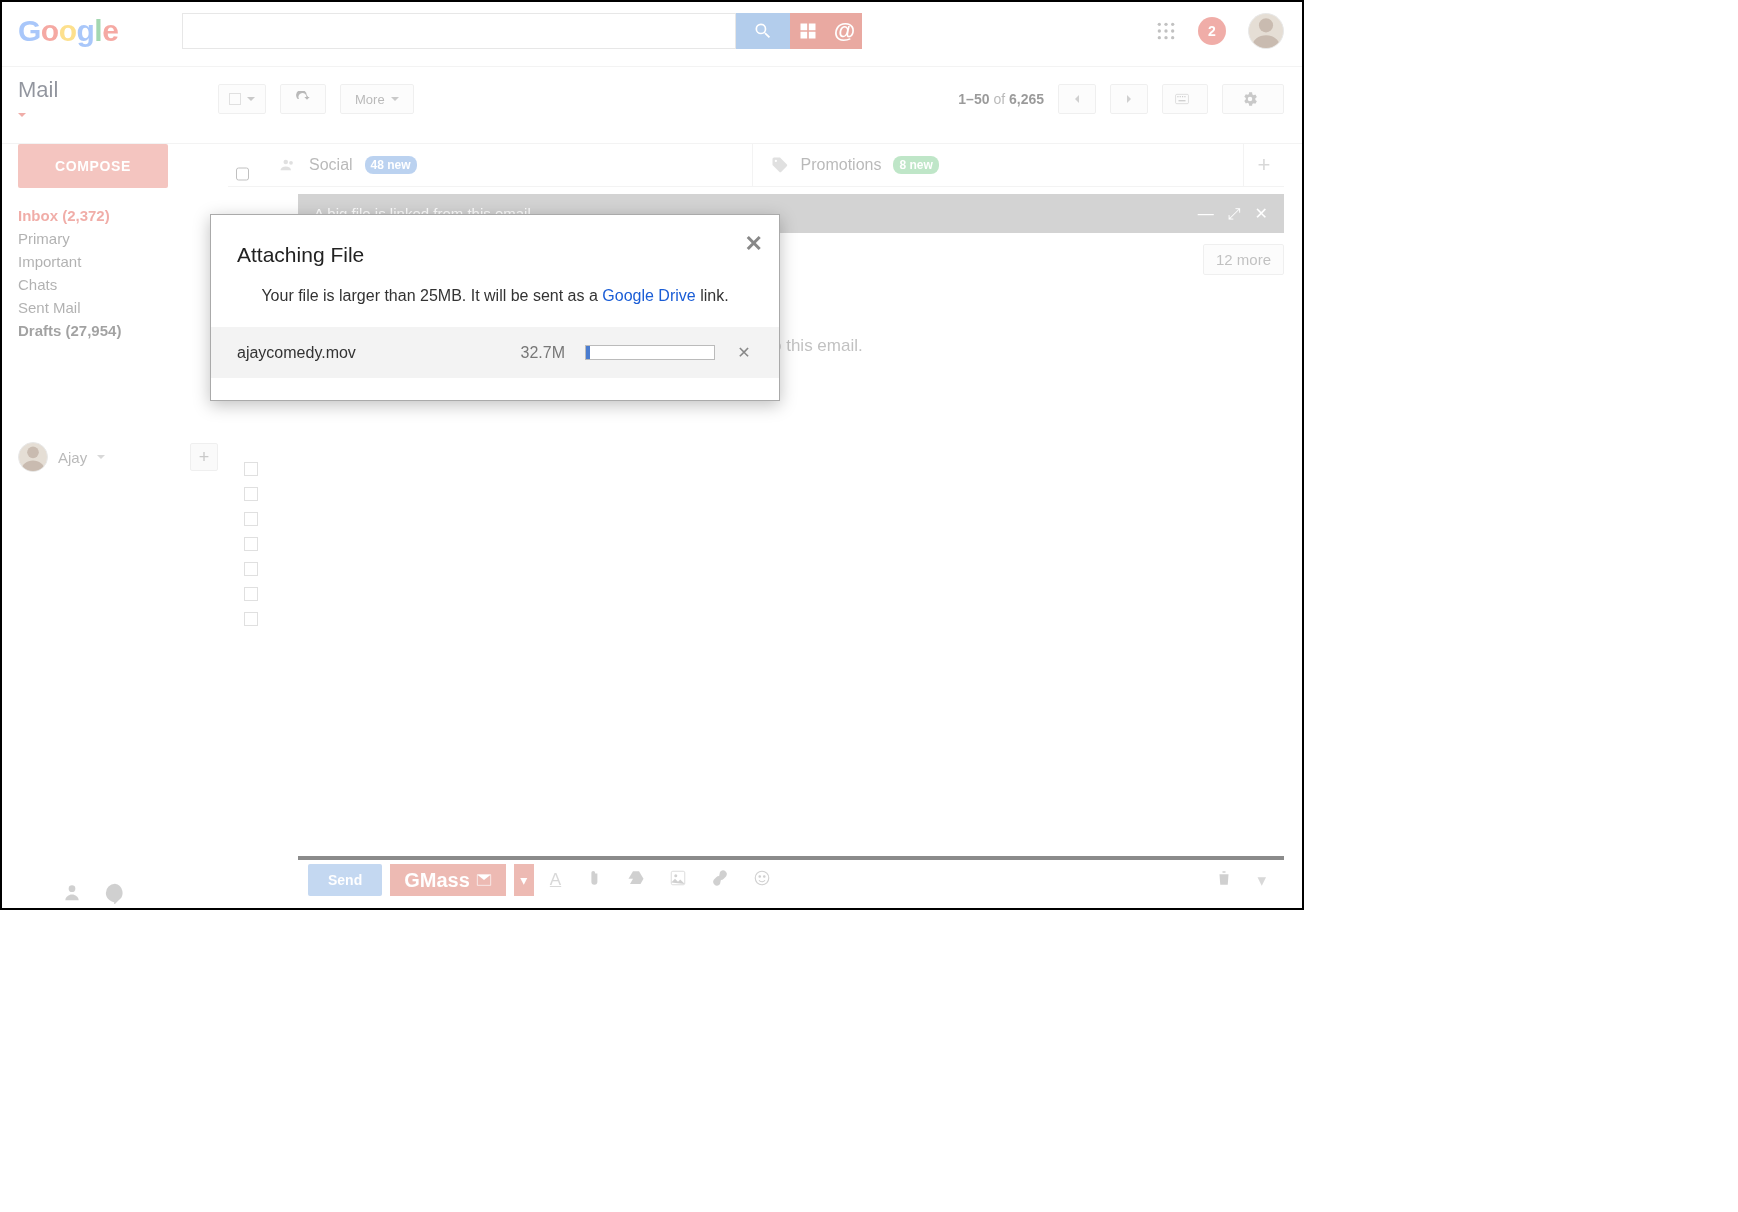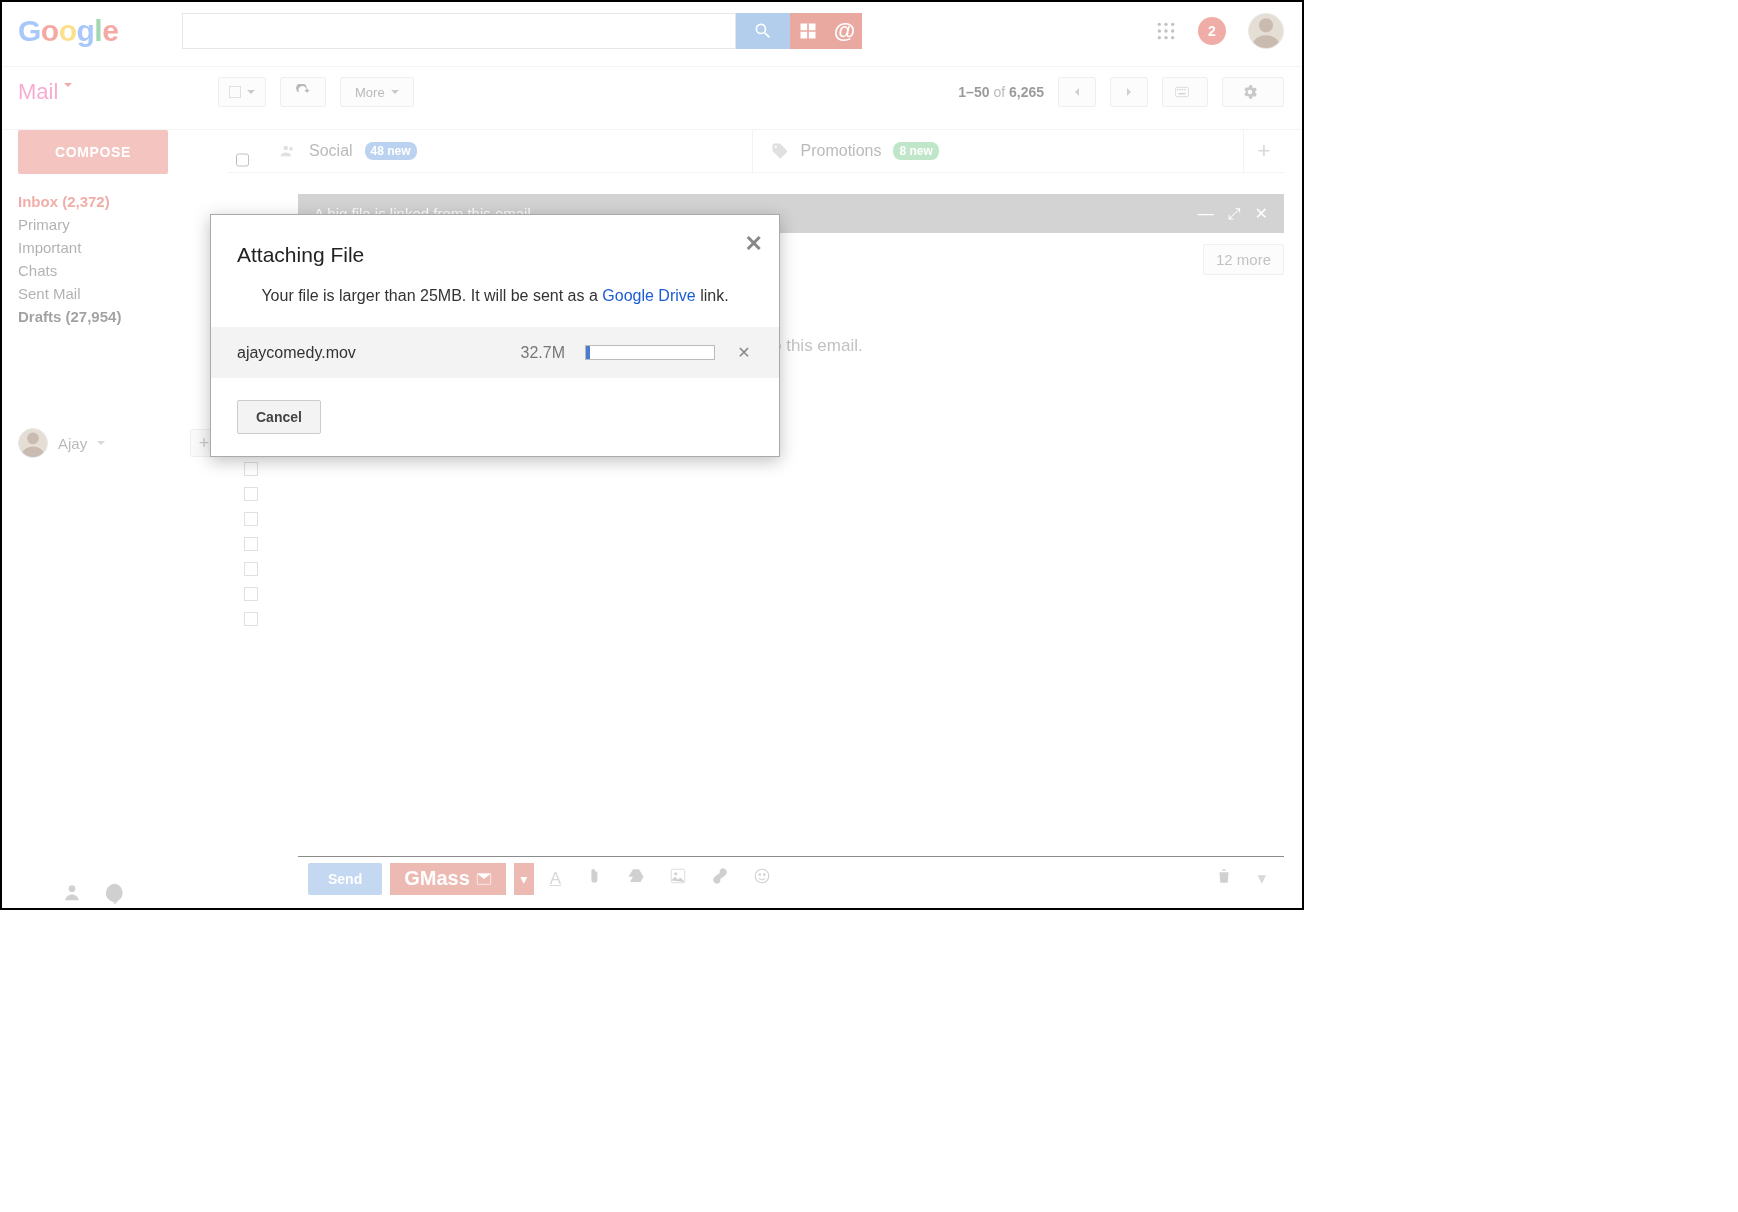--- a/index.html
+++ b/index.html
@@ -38,21 +38,21 @@
   .red-box { width:36px; height:36px; background:#cf4230; color:#fff; display:flex; align-items:center; justify-content:center; font-size:22px; font-weight:bold; }
   .apps-icon { width:20px; height:20px; color:#777; }
   .notif-badge { width:28px; height:28px; border-radius:50%; background:#e04b3f; color:#fff; display:flex; align-items:center; justify-content:center; font-size:14px; font-weight:bold; }
   .avatar { width:36px; height:36px; border-radius:50%; background:#c7b8a4; border:1px solid #ccc; overflow:hidden; display:flex; align-items:flex-end; justify-content:center; }
   .avatar svg { width:100%; height:100%; }
   .header-right { display:flex; align-items:center; gap:22px; margin-left:auto; }
   .hr { border-top:1px solid #e5e5e5; margin-top: 12px; }
 
   
   .toolbar-row { display:flex; align-items:center; padding: 10px 18px 10px 16px; }
-  .mail-dd { color:#ec4899; font-size:22px; font-weight:400; display:flex; align-items:flex-start; gap:6px; width: 200px; }
+  .mail-dd { color:#0f172a; font-size:22px; font-weight:400; display:flex; align-items:flex-start; gap:6px; width: 200px; flex-direction: column; }
   .mail-dd .caret { border:4px solid transparent; border-top-color:#e04b3f; margin-top:4px; }
   .tb-btn { height:30px; border:1px solid #ddd; background:#fafafa; border-radius:2px; display:flex; align-items:center; justify-content:center; padding:0 14px; font-size:13px; color:#666; margin-right: 14px; }
   .tb-btn .caret { border:4px solid transparent; border-top-color:#888; margin-left:6px; margin-top:3px; }
   .toolbar-right { margin-left:auto; display:flex; align-items:center; gap:14px; color:#666; font-size:14px; }
   .pager-btn, .gear-btn, .kbd-btn { height:30px; border:1px solid #ddd; background:#fafafa; border-radius:2px; display:flex; align-items:center; justify-content:center; padding:0 10px; }
   .pager-count b { color:#222; }
 
   
   .body-row { display:flex; }
   .sidebar { width: 226px; padding: 0 0 0 16px; }
@@ -82,21 +82,21 @@
 
   .row-checkbox-col { position:absolute; left:237px; top:218px; display:flex; flex-direction:column; gap:2px; }
   .row-checkbox-col .cb { width:30px; height:30px; border:1px solid #e0e0e0; background:#fafafa; margin-bottom:0; }
   .cb-row { display:flex; align-items:center; height:30px; }
   .cb { width:14px; height:14px; border:1px solid #bbb; }
 
   
   .hangouts-footer { position:absolute; bottom:4px; left:60px; display:flex; gap:22px; color:#888; }
 
   
-  .compose-bottombar { position:absolute; left:296px; right:18px; bottom:8px; height:44px; border-top:1px solid #000000; background:#fff; display:flex; align-items:center; gap:8px; padding:0 10px; }
+  .compose-bottombar { position:absolute; left:296px; right:18px; bottom:8px; height:44px; border-top:4px solid #000000; background:#fff; display:flex; align-items:center; gap:8px; padding:0 10px; }
   .send-btn { background:#7da9e2; color:#fff; border:none; height:32px; padding:0 20px; font-weight:bold; font-size:14px; border-radius:2px; }
   .gmass-btn { background:#d86759; color:#fff; border:none; height:32px; padding:0 14px; font-weight:bold; font-size:20px; display:flex; align-items:center; gap:6px; }
   .gmass-tri { width:20px; height:32px; background:#d86759; color:#fff; display:flex; align-items:center; justify-content:center; }
   .fmt-ic { color:#aaa; padding:0 8px; font-size:17px; }
   .fmt-ic.trash { margin-left:auto; }
 
   
   .modal {
     position:absolute; left:208px; top:212px; width:570px;
     background:#fff; border:1px solid #aaa;
@@ -360,17 +360,14 @@
       <span>Your file is larger than 25MB. It will be sent as a </span><a href="#">Google Drive</a><span> link.</span>
     </div>
     <div class="file-row">
       <span class="file-name">ajaycomedy.mov</span>
       <span class="file-size">32.7M</span>
       <div class="progress">
         <div class="progress-bar" style="width: 3%;"></div>
       </div>
       <span class="file-x">✕</span>
     </div>
-    <div class="modal-actions">
-      <button class="cancel-btn">Cancel</button>
-    </div>
   </div>
 </div>
 
 </body></html>

